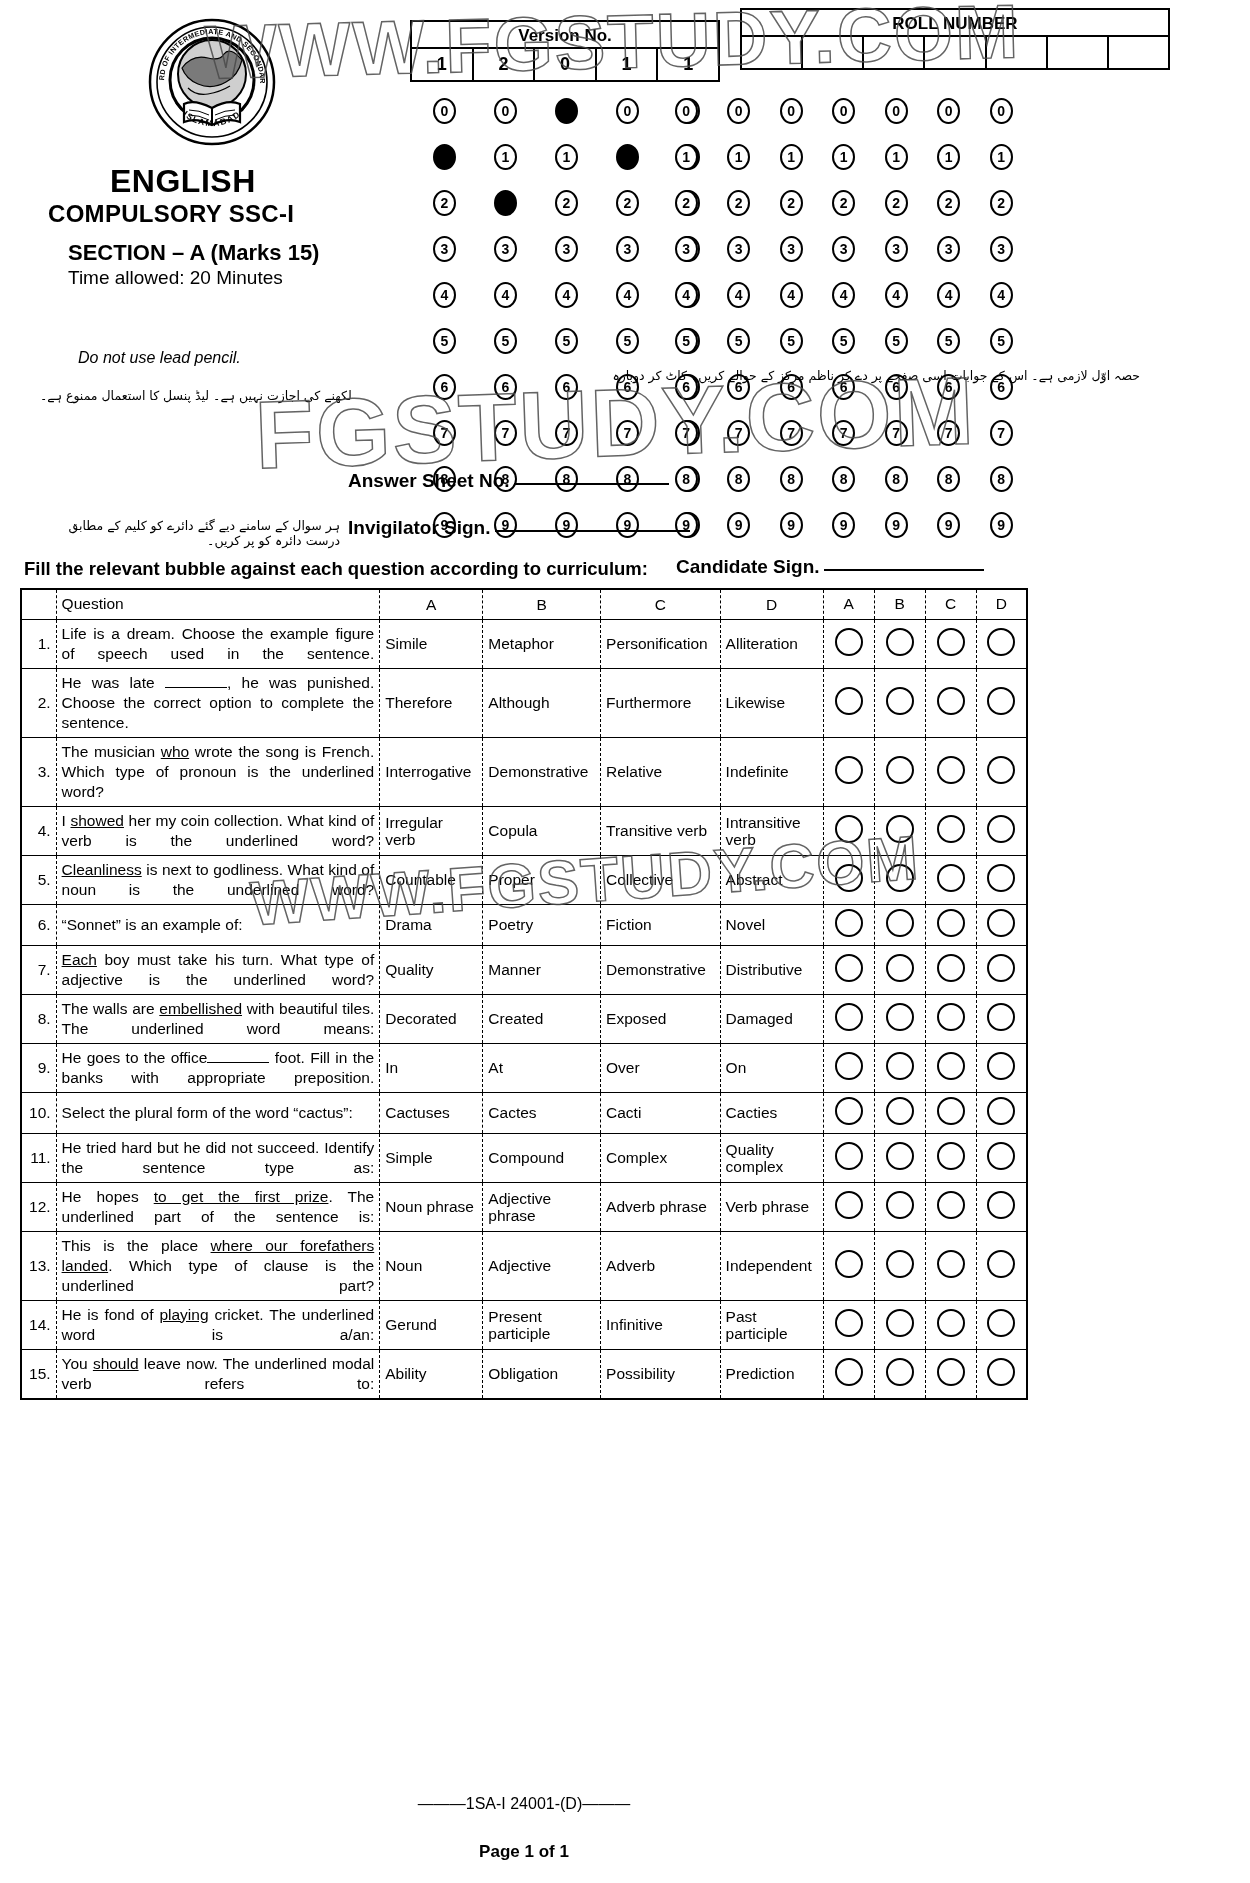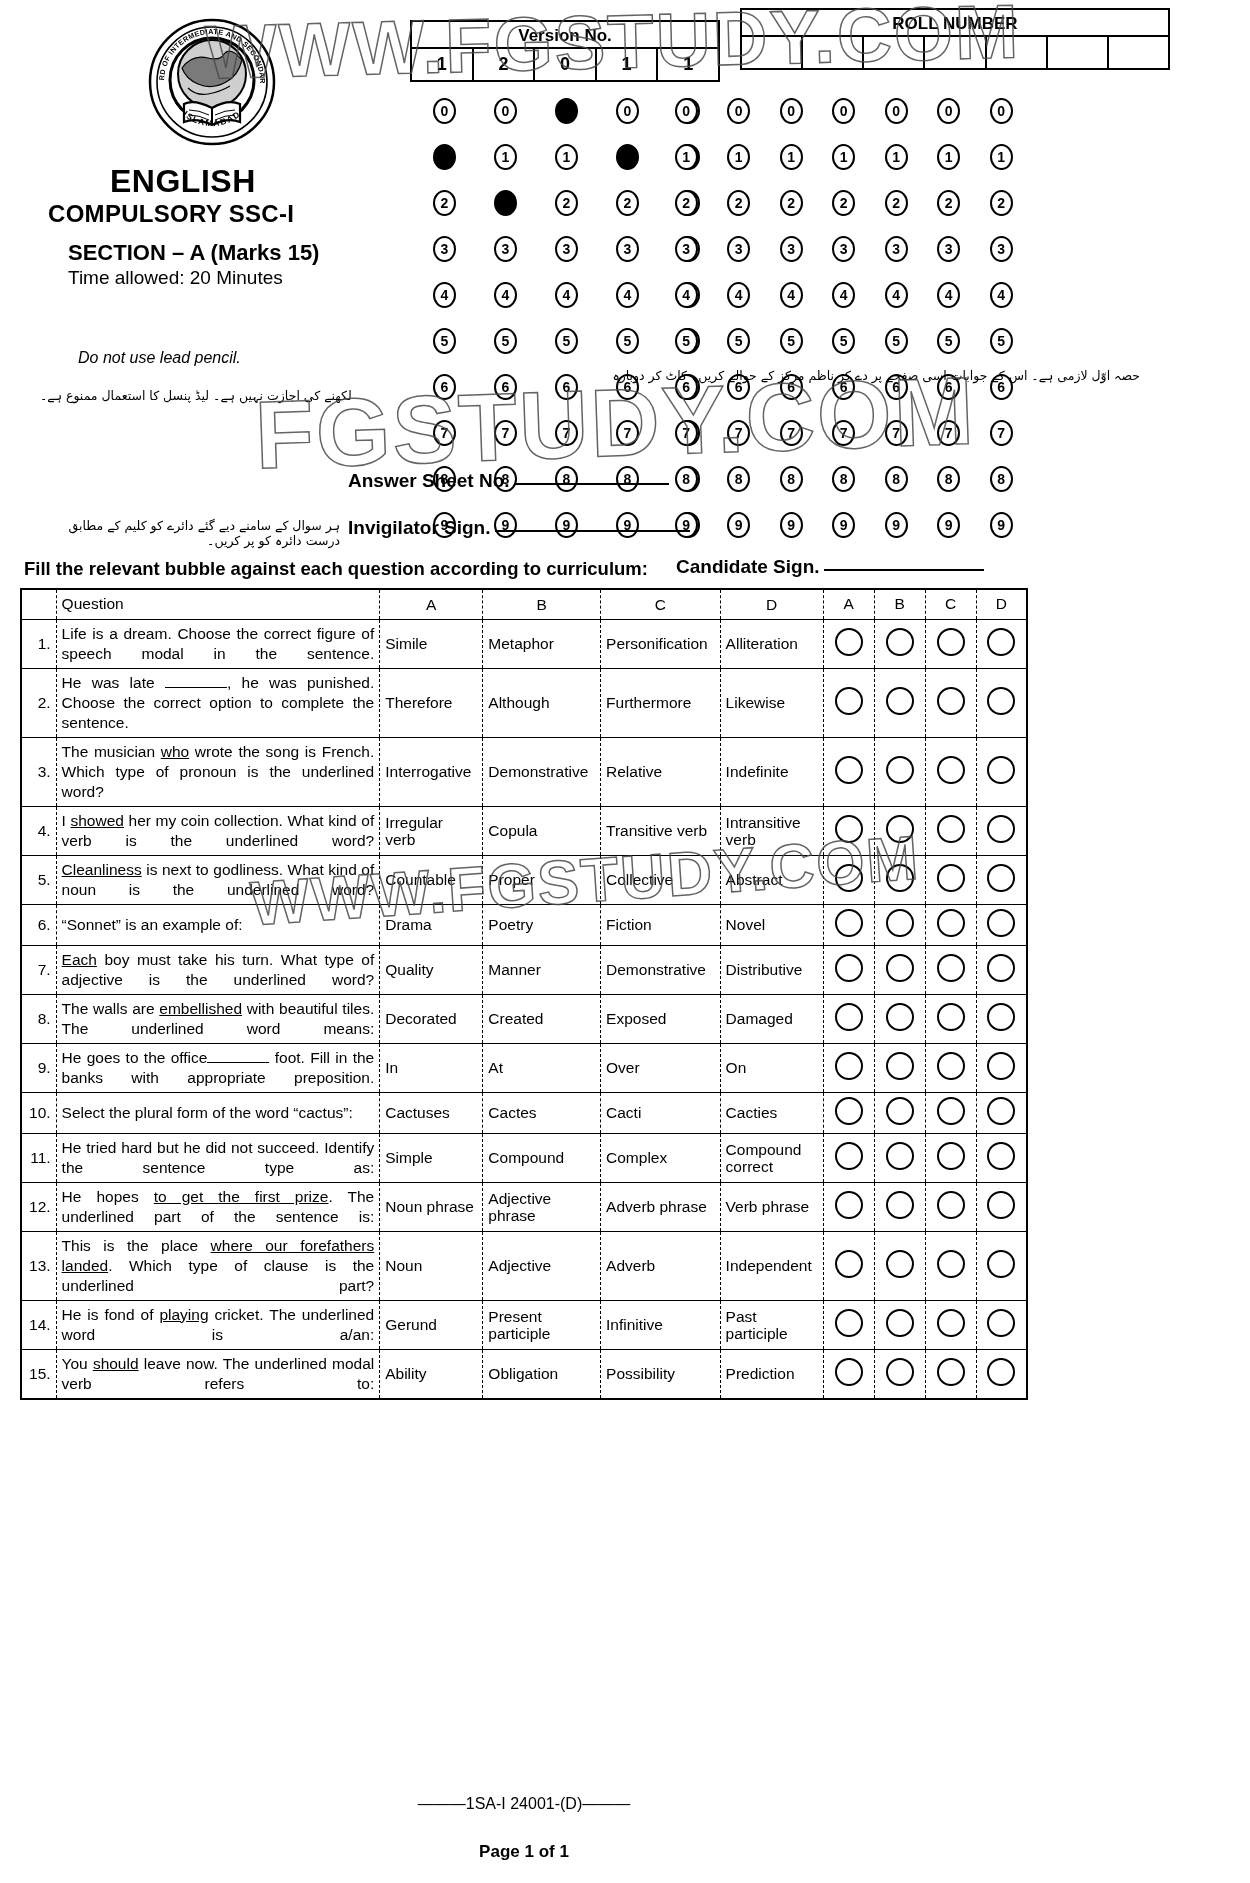--- a/index.html
+++ b/index.html
@@ -621,21 +621,21 @@
         <th class="c-opt">D</th>
         <th class="c-bub">A</th>
         <th class="c-bub">B</th>
         <th class="c-bub">C</th>
         <th class="c-bub">D</th>
       </tr>
     </thead>
     <tbody id="qt-body">
         <tr>
           <td class="c-num">1.</td>
-          <td class="c-q">Life is a dream. Choose the correct figure of speech modal in the sentence.</td>
+          <td class="c-q">Life is a dream. Choose the example figure of speech used in the sentence.</td>
           <td class="c-opt">Simile</td>
           <td class="c-opt">Metaphor</td>
           <td class="c-opt">Personification</td>
           <td class="c-opt">Alliteration</td>
           <td class="c-bub"><span class="ansbub"></span></td>
           <td class="c-bub"><span class="ansbub"></span></td>
           <td class="c-bub"><span class="ansbub"></span></td>
           <td class="c-bub"><span class="ansbub"></span></td>
         </tr>
         <tr>
@@ -745,21 +745,21 @@
           <td class="c-bub"><span class="ansbub"></span></td>
           <td class="c-bub"><span class="ansbub"></span></td>
           <td class="c-bub"><span class="ansbub"></span></td>
         </tr>
         <tr>
           <td class="c-num">11.</td>
           <td class="c-q">He tried hard but he did not succeed. Identify the sentence type as:</td>
           <td class="c-opt">Simple</td>
           <td class="c-opt">Compound</td>
           <td class="c-opt">Complex</td>
-          <td class="c-opt">Compound correct</td>
+          <td class="c-opt">Quality complex</td>
           <td class="c-bub"><span class="ansbub"></span></td>
           <td class="c-bub"><span class="ansbub"></span></td>
           <td class="c-bub"><span class="ansbub"></span></td>
           <td class="c-bub"><span class="ansbub"></span></td>
         </tr>
         <tr>
           <td class="c-num">12.</td>
           <td class="c-q">He hopes <u>to get the first prize</u>. The underlined part of the sentence is:</td>
           <td class="c-opt">Noun phrase</td>
           <td class="c-opt">Adjective phrase</td>

